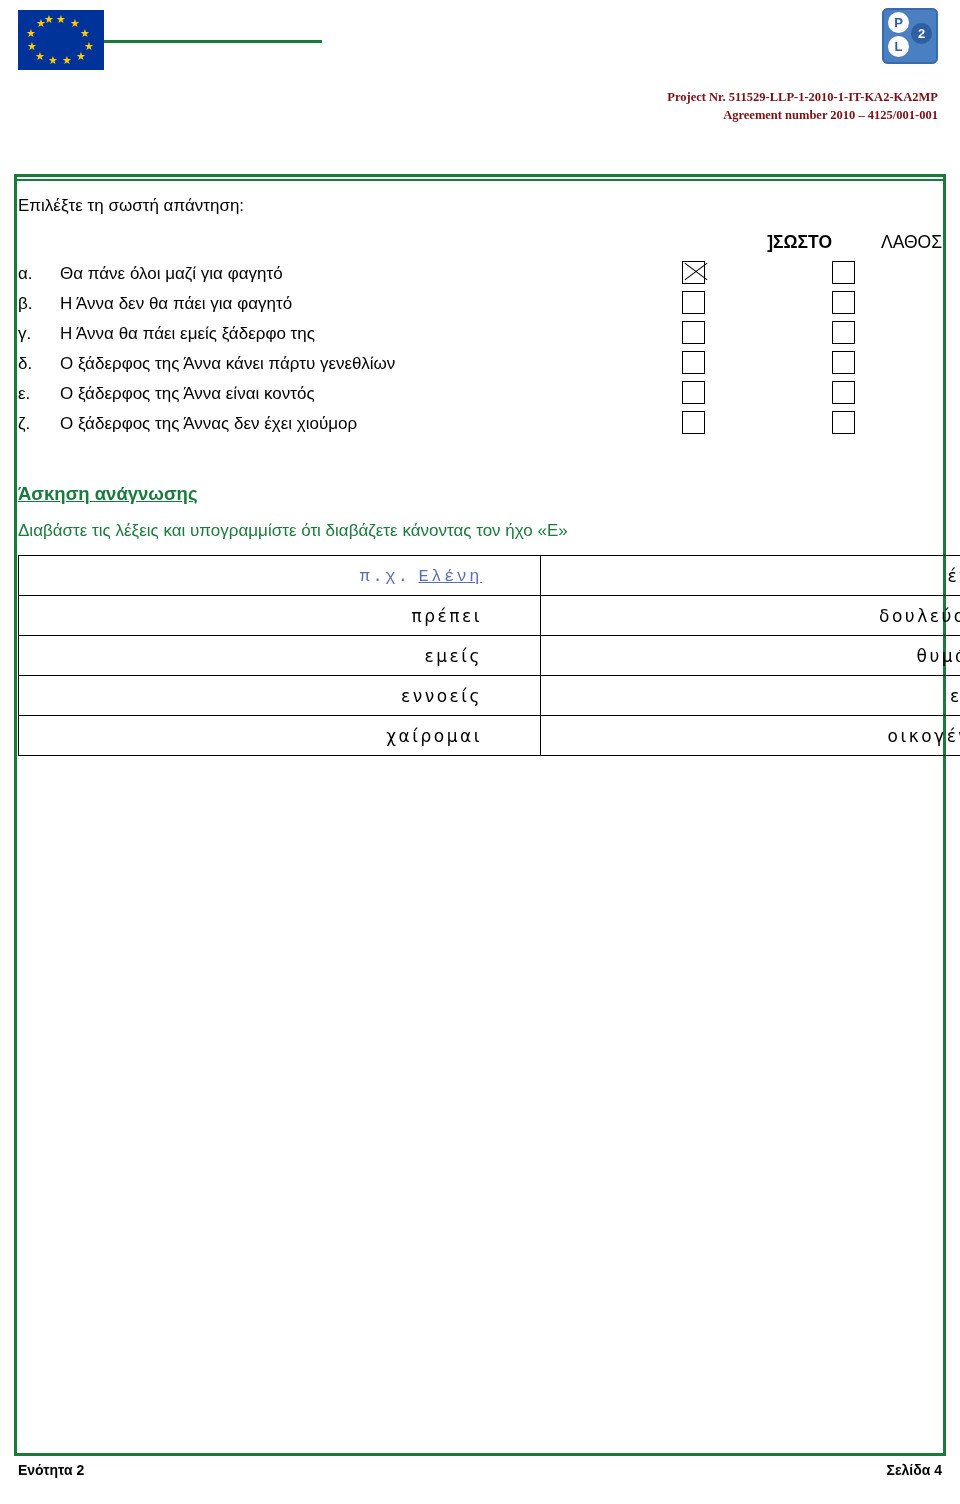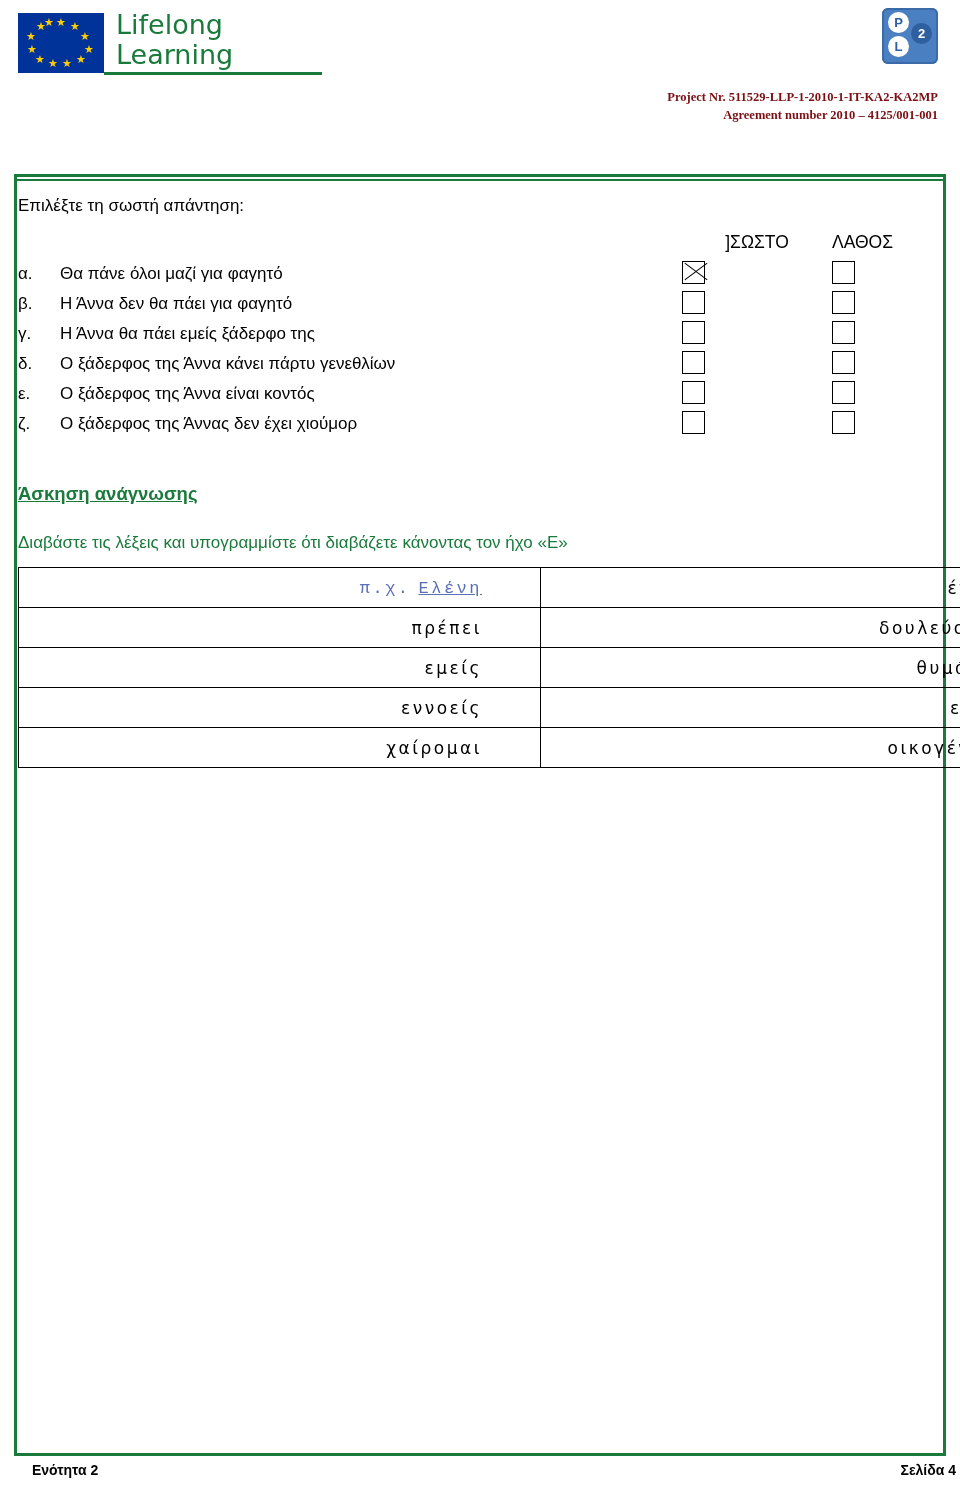--- a/index.html
+++ b/index.html
@@ -118,22 +118,22 @@
 
   
   .quiz { position:relative; }
   .quiz-head {
     display:flex;
     font-size:17.5px;
     margin-left:0;
     margin-bottom:6px;
   }
   .quiz-head .sp { flex:1 1 auto; }
-  .col-right-label { width:150px; text-align:center; }
-  .col-wrong-label { width:110px; text-align:left; }
+  .col-right-label { width:150px; text-align:right;font-weight:bold; }
+  .col-wrong-label { width:110px; text-align:right; }
 
   table.quiz-table { border-collapse:collapse; width:100%; }
   table.quiz-table td { padding:0; vertical-align:middle; }
   td.letter { width:42px; font-size:17px; padding-left:22px; }
   td.qtext  { font-size:17px; line-height:30px;margin-left:32px; }
   td.cbox   { width:150px; }
   td.cbox2  { width:110px; }
 
   .cb {
     width:21px; height:21px;
@@ -149,21 +149,21 @@
   }
   .cb.checked::before { transform:rotate(37deg); transform-origin:center; }
   .cb.checked::after  { transform:rotate(-37deg); transform-origin:center; }
 
   
   .h-green2 {
     color:#1a7a3c;
     font-weight:bold;
     font-size:18.5px;
     text-decoration:underline;
-    margin:44px 0 28px 0;
+    margin:44px 0 16px 0;
   }
   .read-instr {
     color:#1a7a3c;
     font-size:17px;
     margin-bottom:14px;
   }
   table.words {
     border-collapse:collapse;
     width:924px;
     table-layout:fixed;
@@ -175,21 +175,21 @@
     letter-spacing:2.5px;
     font-family:"DejaVu Sans", sans-serif;
   }
   td.wcol-l { width:462px; text-align:right; padding-right:58px; }
   td.wcol-r { width:462px; text-align:right; padding-right:160px; }
   .pref { color:#5a6fb5;font-family:Liberation Mono, monospace; }
   .uline { text-decoration:underline;text-align:center; }
 
   
   .footer {
-    position:absolute; left:32px; top:1462px; width:924px;
+    position:absolute; left:18px; top:1462px; width:924px;
     display:flex; justify-content:space-between;
     font-size:14px; font-weight:bold;
   }
 </style>
 </head>
 <body>
 
 <div class="header">
 
   <div class="eu-logo">
@@ -201,24 +201,20 @@
       <span class="star" style="left:58px; top:41px;">★</span>
       <span class="star" style="left:44px; top:45px;">★</span>
       <span class="star" style="left:30px; top:45px;">★</span>
       <span class="star" style="left:17px; top:41px;">★</span>
       <span class="star" style="left:9px; top:31px;">★</span>
       <span class="star" style="left:8px; top:18px;">★</span>
       <span class="star" style="left:18px; top:8px;">★</span>
       <span class="star" style="left:26px; top:4px;">★</span>
     </div>
     <div>
-      <div class="ll-text">
-        <span>Lifelong</span>
-        <span class="l2">Learning</span>
-      </div>
       <div class="ll-underline"></div>
     </div>
   </div>
 
   <div class="lpack">
     <div class="lpack-badge">
       <span class="pb p1">P</span>
       <span class="pb p2">2</span>
       <span class="pb p3">L</span>
     </div>

